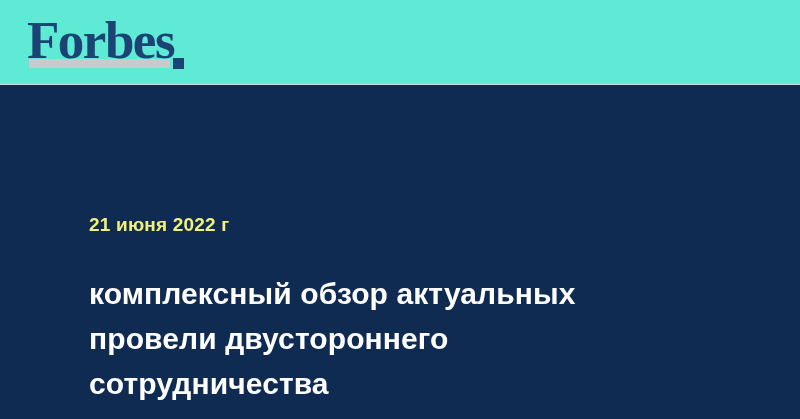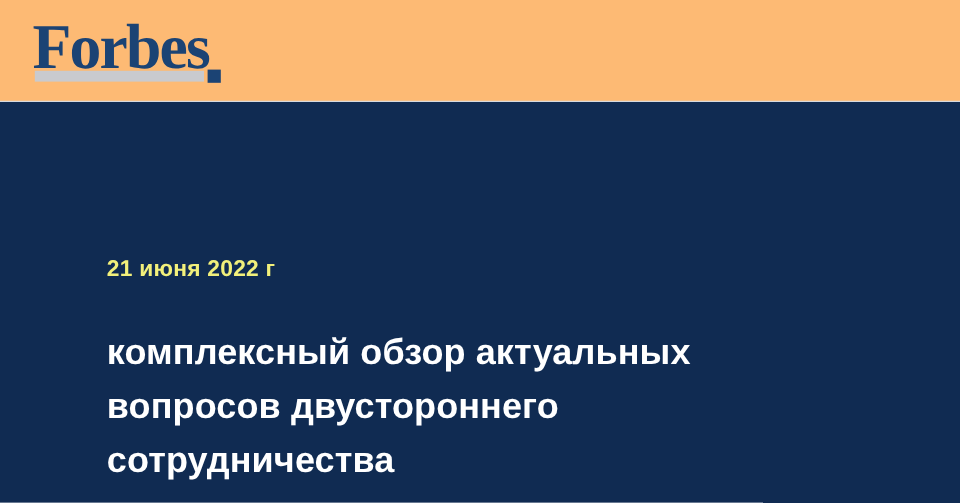--- a/index.html
+++ b/index.html
@@ -20,21 +20,21 @@
     background: #ffffff;
   }
 
   
   .header {
     position: absolute;
     left: 0;
     top: 0;
     width: 800px;
     height: 85px;
-    background: #fdba74;
+    background: #5eead4;
     box-sizing: border-box;
   }
   .logo {
     position: absolute;
     left: 27px;
     top: 14px;
     width: 200px;
     height: 62px;
   }
   .logo-word {
@@ -138,18 +138,18 @@
       <span class="logo-square"></span>
       <span class="logo-kz">KZ</span>
     </div>
     <div class="header-divider"></div>
   </div>
 
   <div class="panel">
     <div class="date">21 июня 2022 г</div>
     <h1 class="headline">
       <span class="line">комплексный обзор актуальных</span>
-      <span class="line">вопросов двустороннего</span>
+      <span class="line">провели двустороннего</span>
       <span class="line">сотрудничества</span>
     </h1>
   </div>
 
 </div>
 
 </body></html>

